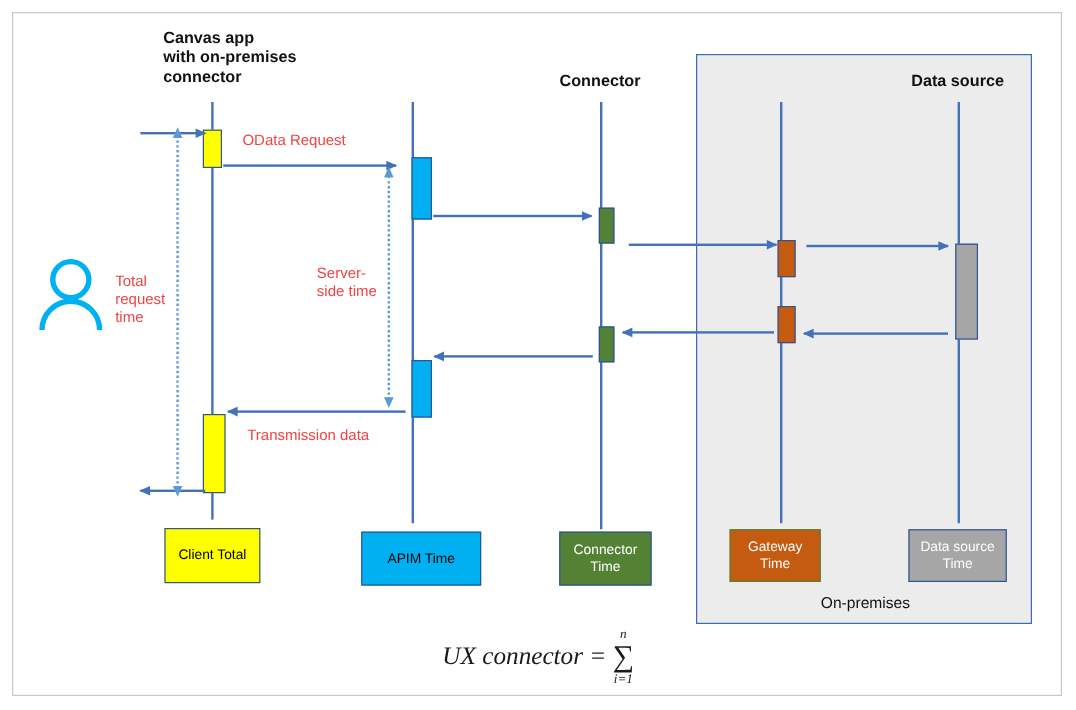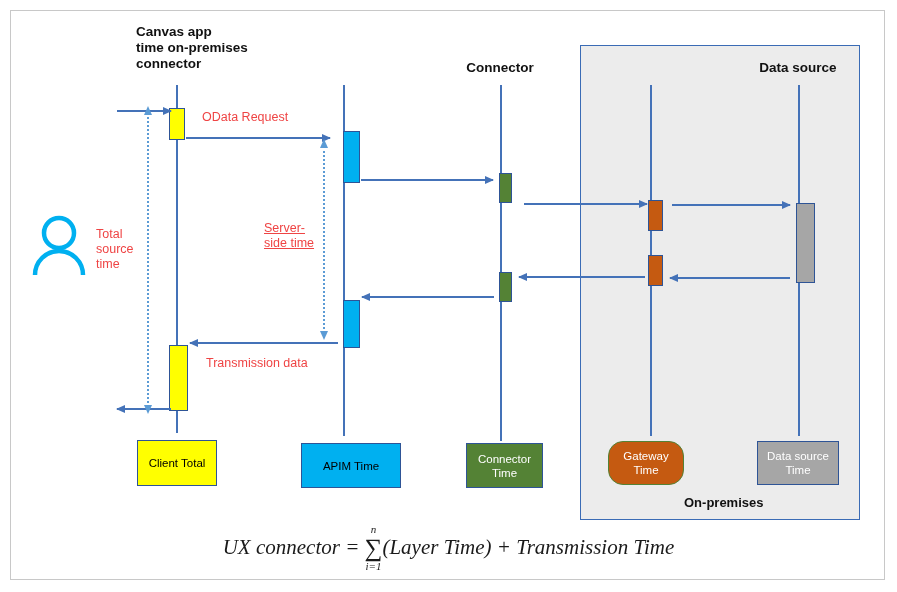--- a/index.html
+++ b/index.html
@@ -40,21 +40,21 @@
 
   .legend{position:absolute;border:1.5px solid #2e5496;box-sizing:border-box;
     display:flex;align-items:center;justify-content:center;text-align:center;
     font-size:11.5px;line-height:14px;white-space:pre-line;}
   .legend.yellow{background:#ffff00;color:#000000;}
   .legend.cyan{background:#00b0f0;color:#000000;}
   .legend.green{background:#548235;color:#ffffff;border-color:#2e5496;}
   .legend.orange{background:#c55a11;color:#ffffff;border-color:#548235;}
   .legend.gray{background:#a6a6a6;color:#ffffff;border-color:#2e5496;}
 
-  .onprem-label{position:absolute;font-weight:bold;font-size:13px;color:#111111;}
+  .onprem-label{position:absolute;font-weight:normal;font-size:13px;color:#111111;}
 
   .formula{position:absolute;left:0;top:534px;width:897px;text-align:center;
     font-family:"Liberation Serif",serif;font-style:italic;font-size:21px;color:#1a1a1a;}
   .formula .sum{position:relative;display:inline-block;font-size:25px;vertical-align:-2px;}
   .formula .sum .lim-top{position:absolute;left:50%;transform:translateX(-50%);top:-11px;font-size:11px;font-style:italic;}
   .formula .sum .lim-bot{position:absolute;left:50%;transform:translateX(-50%);bottom:-10px;font-size:11px;}
 
   .user-icon{position:absolute;left:30px;top:215px;}
 </style>
 </head>
@@ -67,21 +67,21 @@
   <div class="onprem-panel"></div>
   <div class="onprem-label" style="left:684px;top:495px;">On-premises</div>
 
   <div class="lifeline" style="left:176px;top:85px;height:348px;"></div>
   <div class="lifeline" style="left:343px;top:85px;height:351px;"></div>
   <div class="lifeline" style="left:500px;top:85px;height:356px;"></div>
   <div class="lifeline" style="left:650px;top:85px;height:351px;"></div>
   <div class="lifeline" style="left:798px;top:85px;height:351px;"></div>
 
   <div class="header" style="left:136px;top:24px;width:160px;">Canvas app
-time on-premises
+with on-premises
 connector</div>
   <div class="header ctr" style="left:430px;top:60px;width:140px;">Connector</div>
   <div class="header ctr" style="left:728px;top:60px;width:140px;">Data source</div>
 
   <svg class="user-icon" width="58" height="62" viewBox="0 0 58 62">
     <circle cx="29" cy="18" r="15" fill="none" stroke="#00b0f0" stroke-width="4.5"></circle>
     <path d="M5 60 A24 24 0 0 1 53 60" fill="none" stroke="#00b0f0" stroke-width="4.5"></path>
   </svg>
 
   <div class="act yellow" style="left:169px;top:108px;width:16px;height:32px;"></div>
@@ -110,31 +110,31 @@
   <div class="arrow left" style="left:190px;top:342px;width:148px;"></div>
   <div class="arrow left" style="left:117px;top:408px;width:54px;"></div>
 
   <div class="dblarrow" style="left:147px;top:113px;height:294px;"></div>
   <div class="dblarrow" style="left:323px;top:146px;height:187px;"></div>
 
   <div class="msglabel" style="left:202px;top:110px;">OData Request</div>
   <div class="msglabel" style="left:206px;top:356px;">Transmission data</div>
 
   <div class="msglabel" style="left:96px;top:227px;">Total
-source
+request
 time</div>
-  <div class="msglabel" style="left:264px;top:221px;text-decoration:underline;">Server-
+  <div class="msglabel" style="left:264px;top:221px;">Server-
 side time</div>
 
   <div class="legend yellow" style="left:137px;top:440px;width:80px;height:46px;">Client Total</div>
   <div class="legend cyan" style="left:301px;top:443px;width:100px;height:45px;">APIM Time</div>
   <div class="legend green" style="left:466px;top:443px;width:77px;height:45px;">Connector
 Time</div>
-  <div class="legend orange" style="left:608px;top:441px;width:76px;height:44px;border-radius:15px;">Gateway
+  <div class="legend orange" style="left:608px;top:441px;width:76px;height:44px;">Gateway
 Time</div>
   <div class="legend gray" style="left:757px;top:441px;width:82px;height:44px;">Data source
 Time</div>
 
   <div class="formula">
-    <span>UX connector = </span><span class="sum"><span class="lim-top">n</span><span>∑</span><span class="lim-bot">i=1</span></span><span>(Layer Time) + Transmission Time</span>
+    <span>UX connector = </span><span class="sum"><span class="lim-top">n</span><span>∑</span><span class="lim-bot">i=1</span></span>
   </div>
 
 </div>
 
 </body></html>

